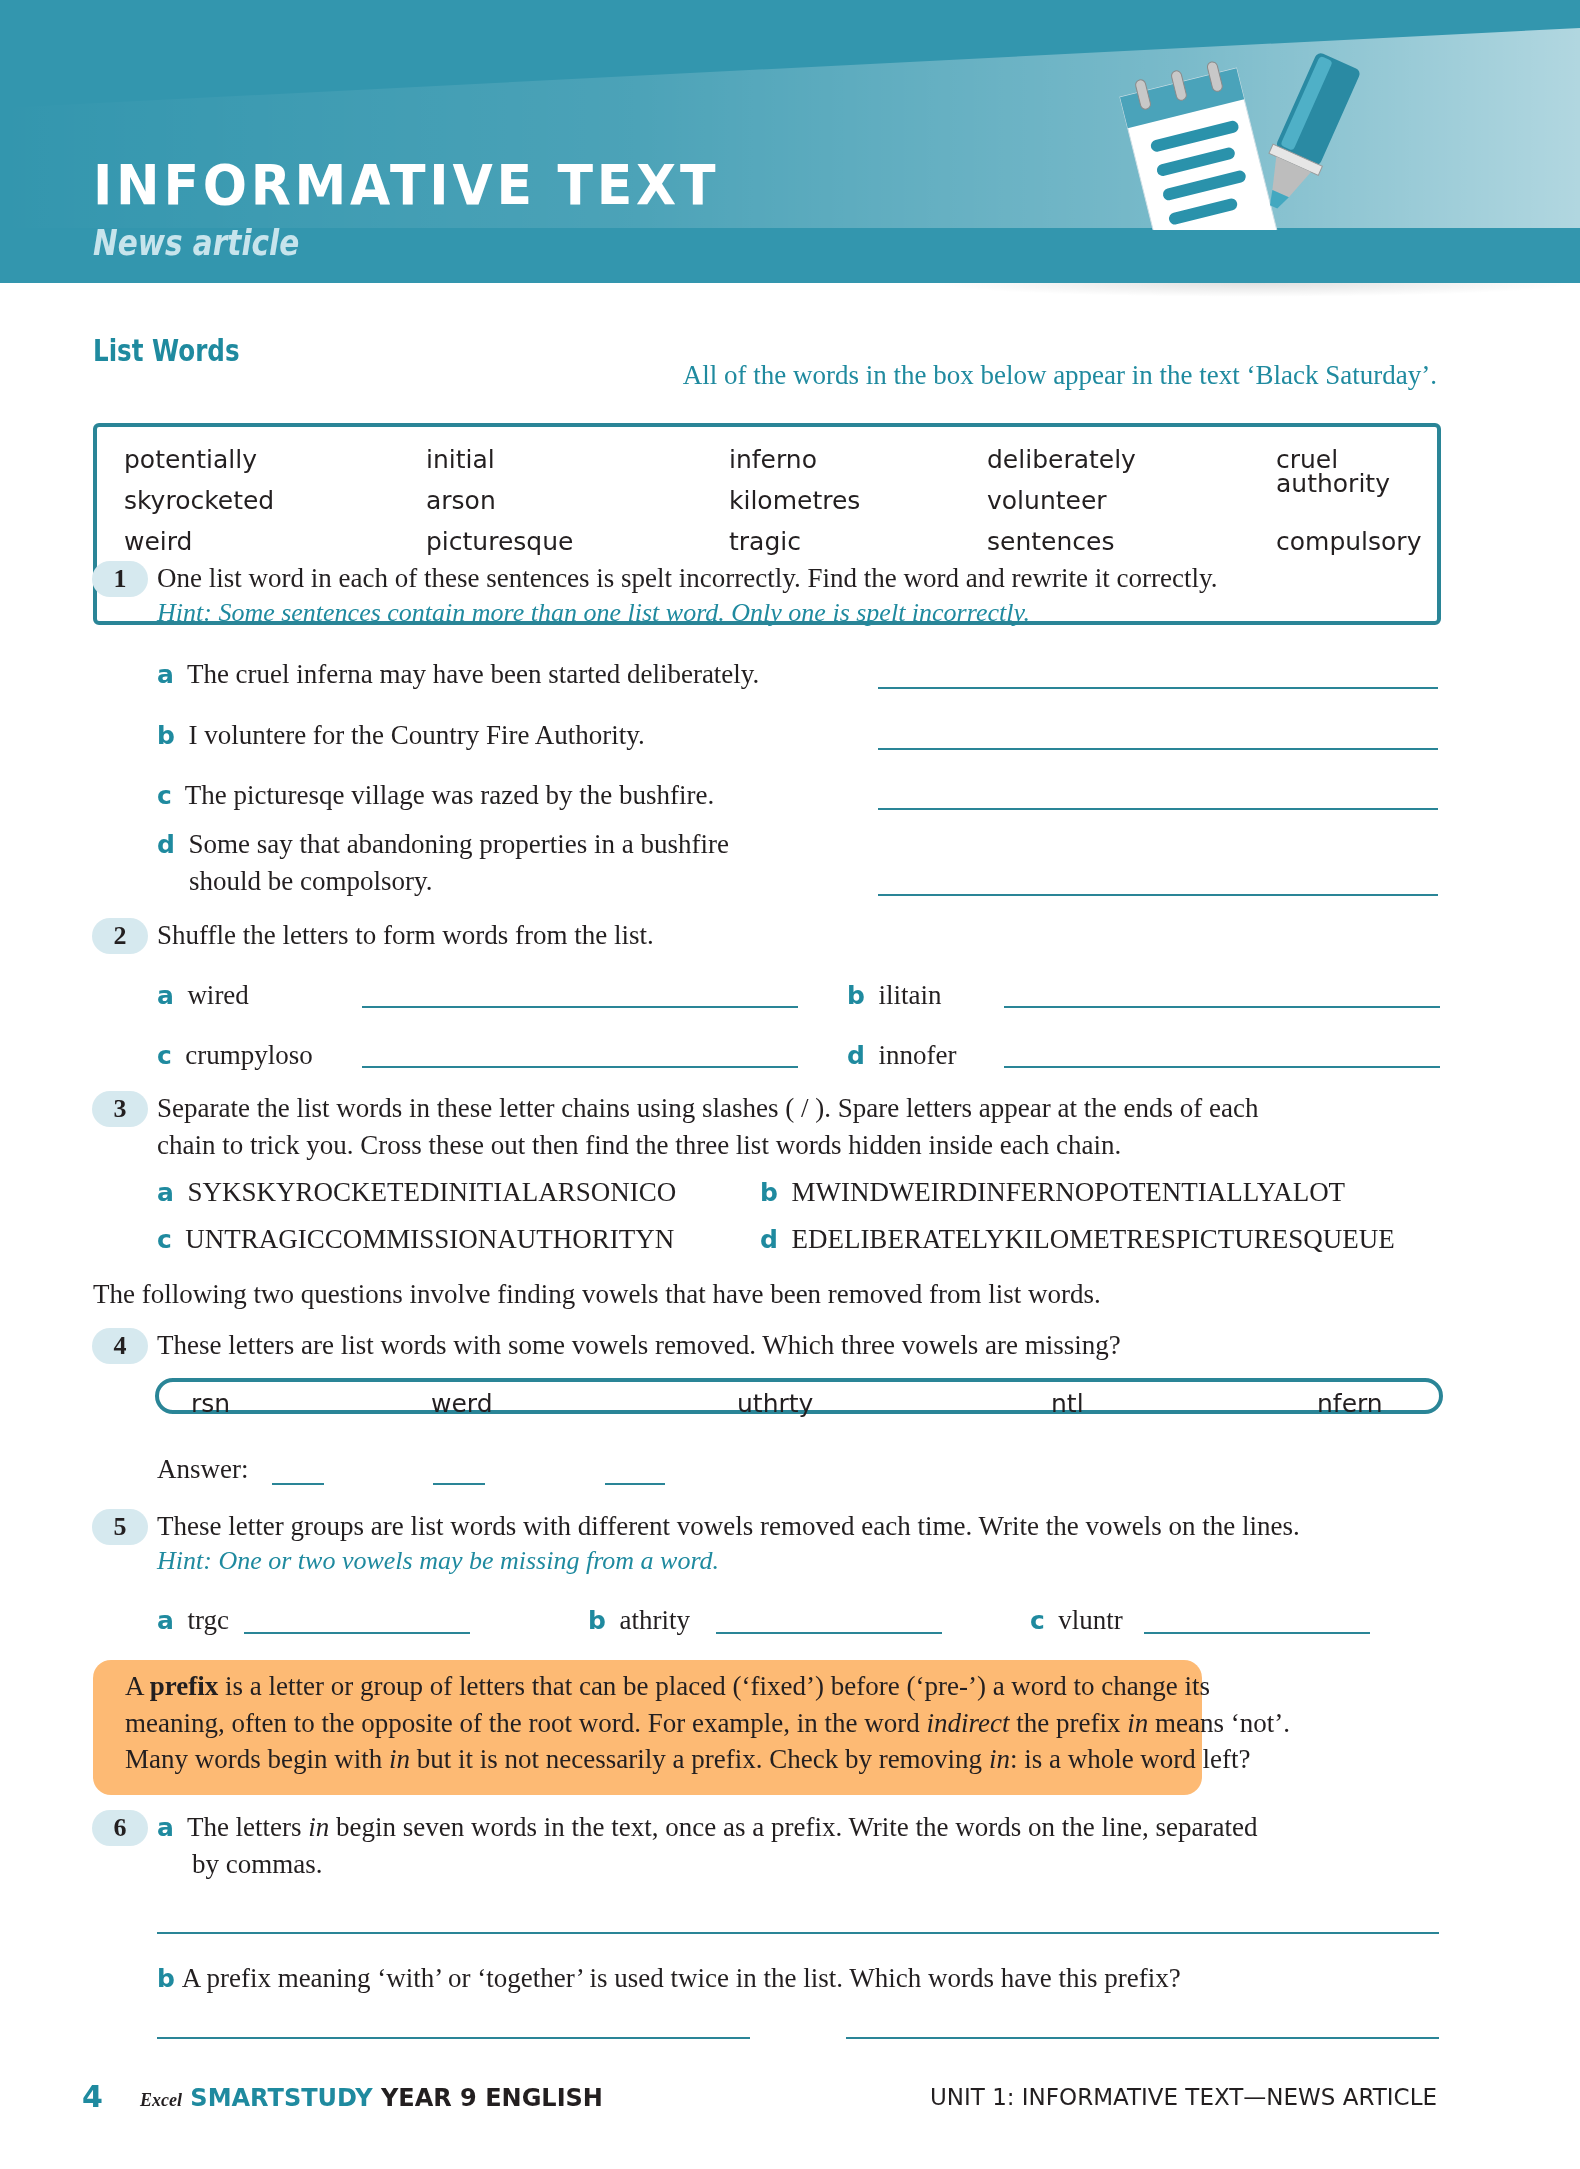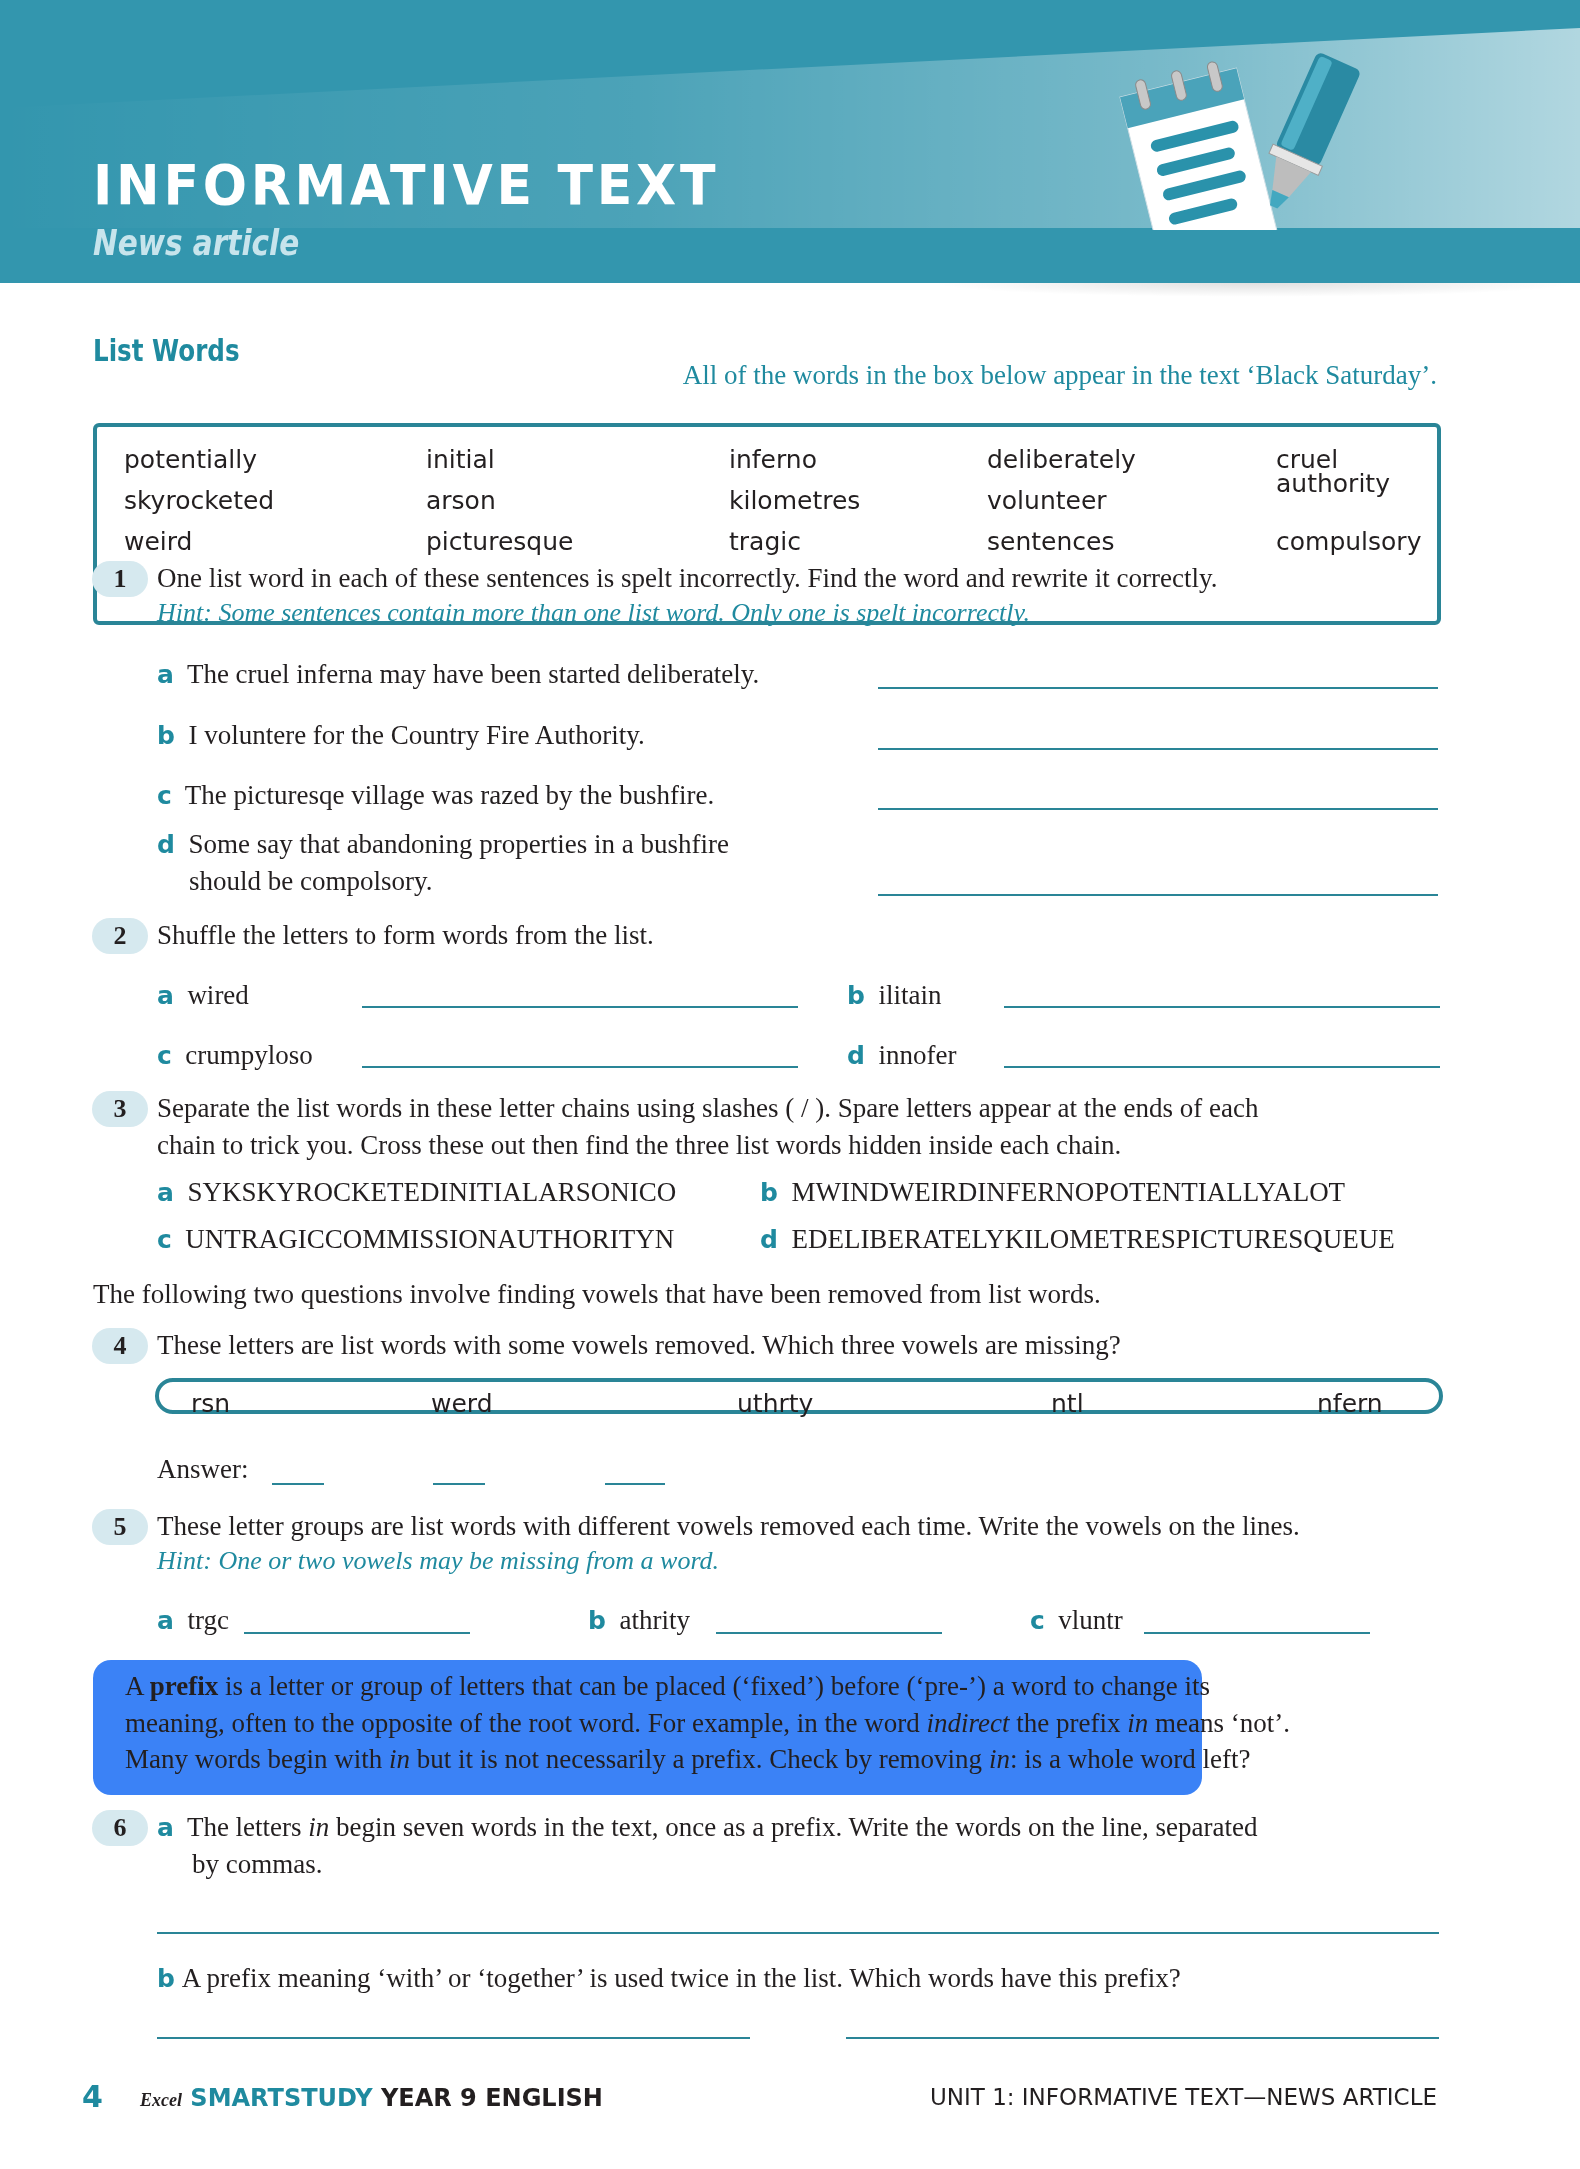--- a/index.html
+++ b/index.html
@@ -46,21 +46,21 @@
   .line { position: absolute; height: 2px; background: #2a8597; }
 
   
   .lw-heading { left: 93px; top: 333px; font-family: "DejaVu Sans", sans-serif; font-weight: bold; font-size: 30px; color: #1f8a9f; transform: scaleX(0.82); transform-origin: left; }
   .lw-intro { right: 143px; top: 336px; font-size: 27px; color: #1f8a9f; margin-top: 24px; }
   .word-box { position: absolute; left: 93px; top: 383px; width: 1348px; height: 202px; border: 4px solid #2a8597; border-radius: 6px; margin-top: 40px; }
   .word { position: absolute; font-family: "DejaVu Sans", sans-serif; font-size: 25px; color: #231f20; }
 
   .vowel-box { position: absolute; left: 155px; top: 1378px; width: 1288px; height: 36px; border: 4px solid #2a8597; border-radius: 22px; }
 
-  .prefix-box { position: absolute; left: 93px; top: 1660px; width: 1109px; height: 135px; background: #3b82f6; border-radius: 18px; }
+  .prefix-box { position: absolute; left: 93px; top: 1660px; width: 1109px; height: 135px; background: #fdba74; border-radius: 18px; }
   .prefix-text { position: absolute; left: 32px; top: 8px; width: 1300px; font-size: 27px; line-height: 36.5px; }
 
   .footer { position: absolute; top: 2084px; font-family: "DejaVu Sans", sans-serif; font-size: 24px; font-weight: bold; }
 </style>
 </head>
 <body>
 
 <div class="header">
   <div class="light-band"></div>
   <div class="title">INFORMATIVE TEXT</div>

